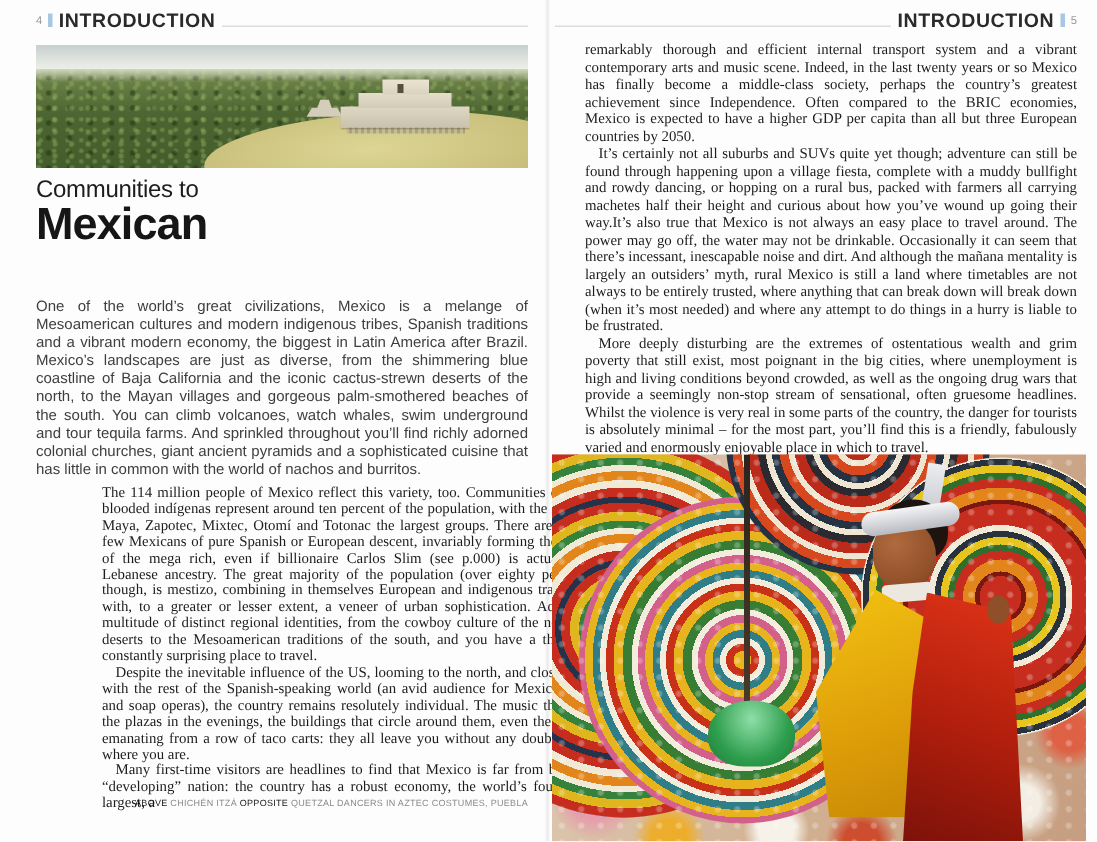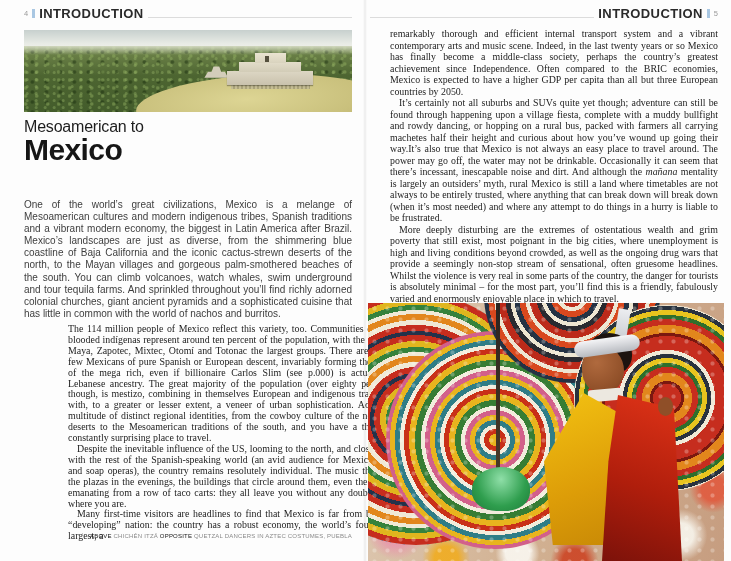--- a/index.html
+++ b/index.html
@@ -29,21 +29,21 @@
   .intro{position:absolute;left:24px;top:199px;width:328px;margin:0;
          font-family:"Liberation Sans",sans-serif;font-size:10px;line-height:12.1px;
          color:#3e3e3e;text-align:justify;}
   .body-left{position:absolute;left:24px;top:324px;width:328px;margin-left:44px;}
   .body-right{position:absolute;left:24px;top:28px;width:328px;}
   .bp{margin:0;font-size:9.9px;text-align:justify;color:#1c1c1c;}
   .body-left .bp{line-height:10.9px;}
   .body-right .bp{line-height:11.5px;}
   .bp.indent{text-indent:9px;}
   .seg-b{font-weight:normal;}
-  .seg-i{font-style:italic;}
+  .seg-i{}
   .caption{position:absolute;left:24px;top:533px;width:328px;text-align:right;
            font-family:"Liberation Sans",sans-serif;font-size:6px;letter-spacing:0.2px;
            color:#8a8a8a;}
   .caption .seg-b{color:#141414;}
 
   
   .img-chichen{position:absolute;left:24px;top:30px;width:328px;height:82px;margin:0;
                overflow:hidden;background:#5a7440;}
   .ci-sky{position:absolute;left:0;top:0;right:0;height:20px;
           background:linear-gradient(#c7d0ce,#e7eae4 65%,#f2f3ed);}
@@ -152,22 +152,22 @@
       <div class="ci-pyramid"></div>
       <div class="ci-temple">
         <div class="ci-cols"></div>
         <div class="ci-t-base"></div>
         <div class="ci-t-mid"></div>
         <div class="ci-t-top"></div>
         <div class="ci-t-door"></div>
       </div>
     </figure>
 
-    <div class="kicker">Mesoamerican to</div>
-    <h1 class="title">Mexico</h1>
+    <div class="kicker">Communities to</div>
+    <h1 class="title">Mexican</h1>
 
     <p class="intro">One of the world’s great civilizations, Mexico is a melange of Mesoamerican cultures and modern indigenous tribes, Spanish traditions and a vibrant modern economy, the biggest in Latin America after Brazil. Mexico’s landscapes are just as diverse, from the shimmering blue coastline of Baja California and the iconic cactus-strewn deserts of the north, to the Mayan villages and gorgeous palm-smothered beaches of the south. You can climb volcanoes, watch whales, swim underground and tour tequila farms. And sprinkled throughout you’ll find richly adorned colonial churches, giant ancient pyramids and a sophisticated cuisine that has little in common with the world of nachos and burritos.</p>
 
     <div class="body-left">
       <p class="bp"><span>The 114 million people of Mexico reflect this variety, too. Communities of full-blooded </span><span class="seg-b">indígenas</span><span> represent around ten percent of the population, with the Nahua, Maya, Zapotec, Mixtec, Otomí and Totonac the largest groups. There are also a few Mexicans of pure </span><span class="seg-b">Spanish</span><span> or European descent, invariably forming the ranks of the mega rich, even if billionaire Carlos Slim (see p.000) is actually of Lebanese ancestry. The great majority of the population (over eighty percent), though, is </span><span class="seg-b">mestizo</span><span>, combining in themselves European and indigenous traditions with, to a greater or lesser extent, a veneer of urban sophistication. Add in a multitude of distinct regional identities, from the cowboy culture of the northern deserts to the Mesoamerican traditions of the south, and you have a thrilling, constantly surprising place to travel.</span></p>
       <p class="bp indent"><span>Despite the inevitable influence of the US, looming to the north, and close links with the rest of the Spanish-speaking world (an avid audience for Mexican pop and soap operas), the country remains resolutely individual. The music that fills the plazas in the evenings, the buildings that circle around them, even the smells emanating from a row of taco carts: they all leave you without any doubt about where you are.</span></p>
       <p class="bp indent"><span>Many first-time visitors are headlines to find that Mexico is far from being a “developing” nation: the country has a robust economy, the world’s fourteenth largest, a</span></p>
     </div>
 
     <div class="caption"><span class="seg-b">ABOVE</span><span> CHICHÉN ITZÁ </span><span class="seg-b">OPPOSITE</span><span> QUETZAL DANCERS IN AZTEC COSTUMES, PUEBLA</span></div>

